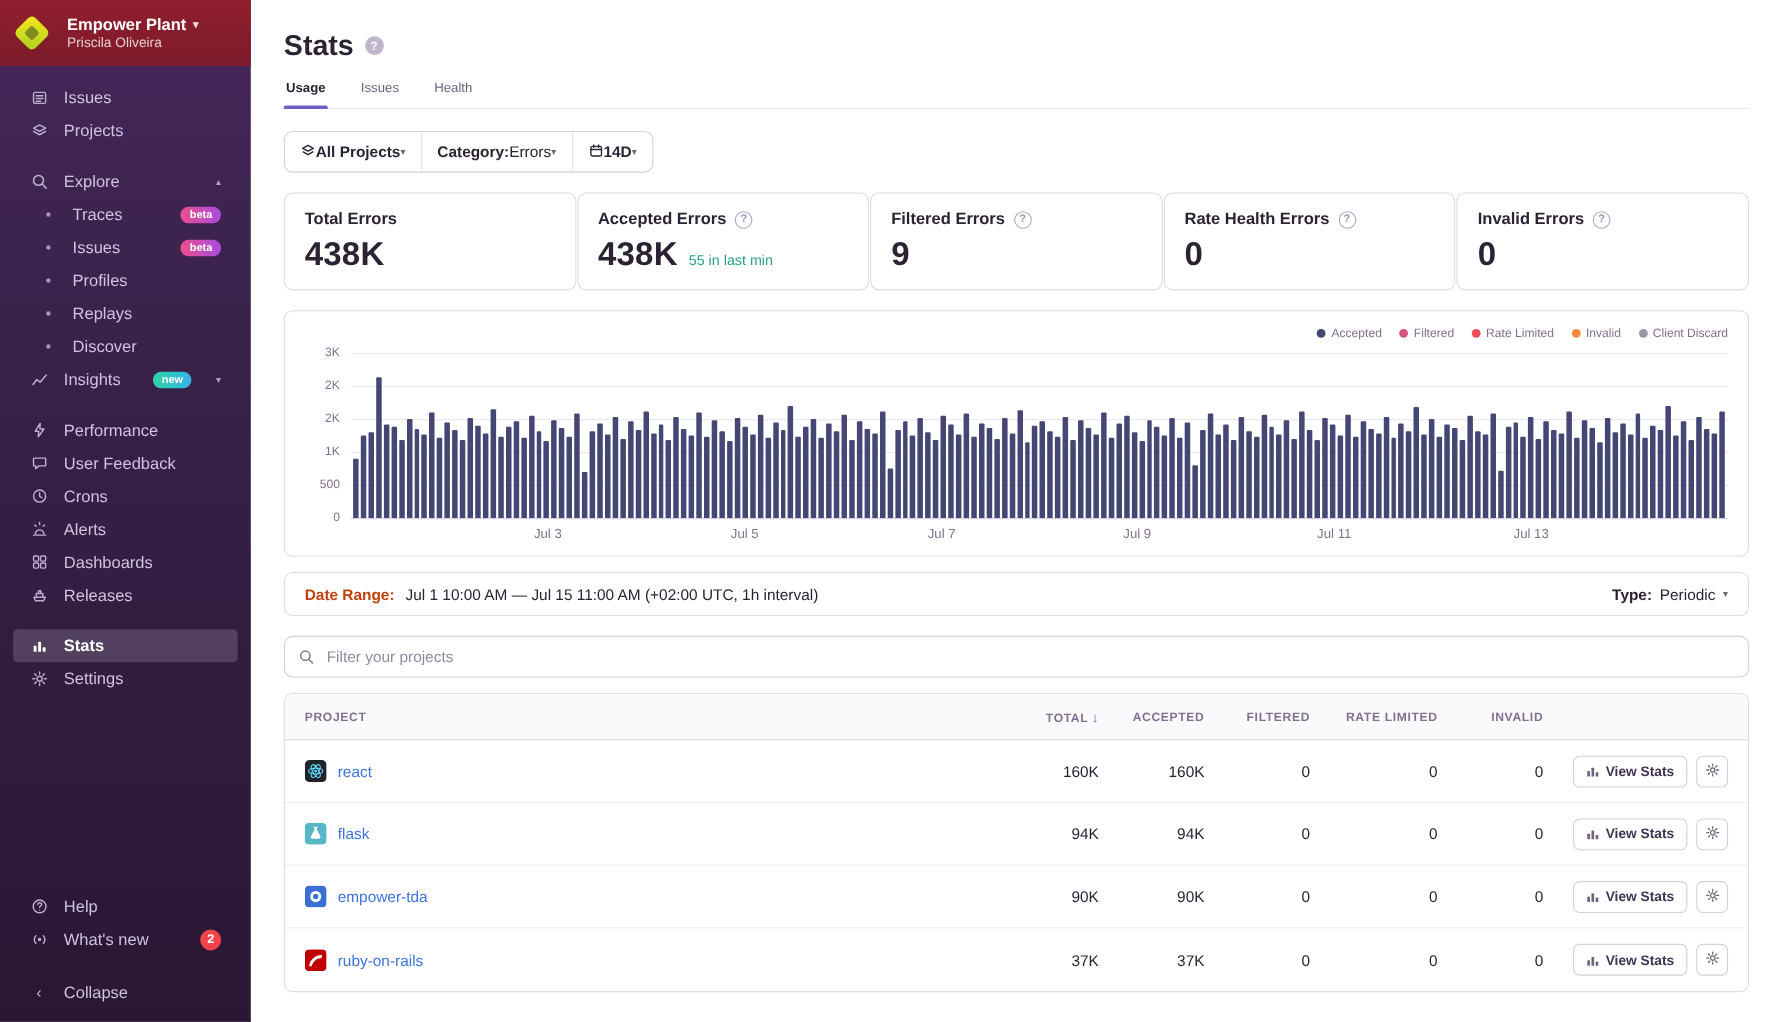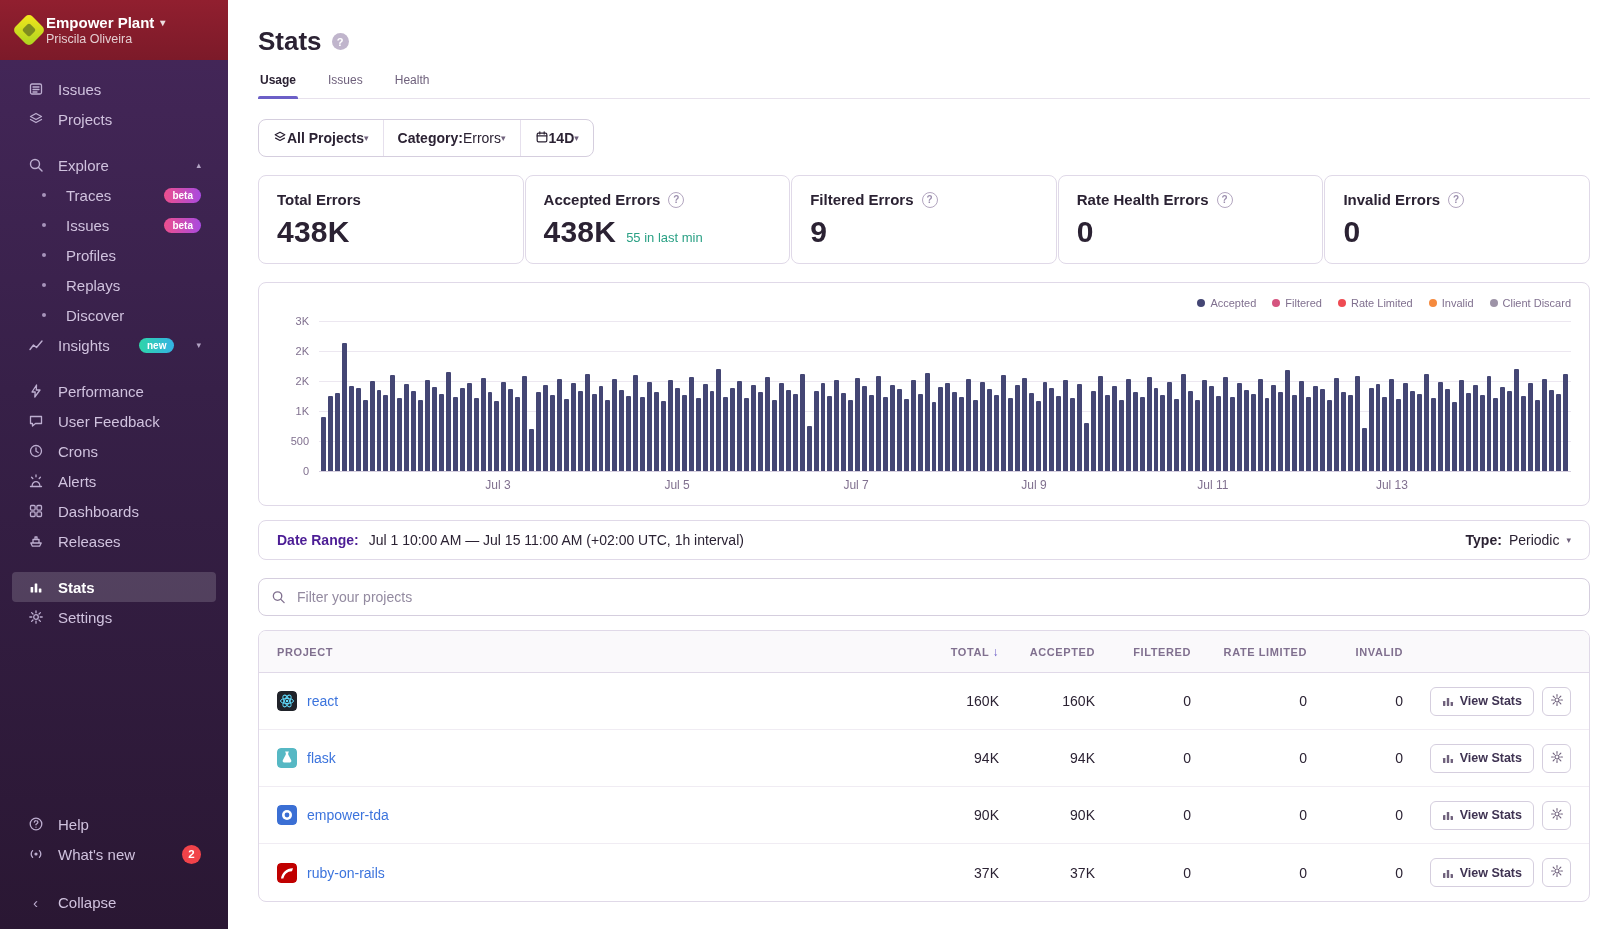--- a/index.html
+++ b/index.html
@@ -2,21 +2,21 @@
 <html><head>
 <meta charset="utf-8">
 <style>
   * { box-sizing: border-box; margin: 0; padding: 0; }
   html,body { width: 1620px; height: 929px; overflow: hidden; }
   body { font-family: "Liberation Sans", sans-serif; background: #fff; color: #2b2233; }
   .app { display: flex; height: 100%; }
 
   
   .sidebar { width: 228px; flex: none; background: linear-gradient(180deg,#45275a 0%,#372048 42%,#2a1733 100%); color: #d6c9e2; display: flex; flex-direction: column; font-size: 15px; }
-  .org { height: 60px; background: linear-gradient(180deg,#911f2f,#7c1a29); display: flex; align-items: center; gap: 2px; padding: 0 14px; color: #fff; cursor: pointer; flex: none; }
+  .org { height: 60px; background: linear-gradient(180deg,#911f2f,#7c1a29); display: flex; align-items: center; gap: 17px; padding: 0 14px; color: #fff; cursor: pointer; flex: none; }
   .org-logo { width: 30px; height: 30px; position: relative; flex: none; }
   .org-logo::before { content:""; position:absolute; inset:3px; transform:rotate(45deg); background:linear-gradient(135deg,#f8e71c,#a8d321); border-radius:5px; }
   .org-logo::after { content:""; position:absolute; inset:10px; transform:rotate(45deg); background:#7f8c1f; border-radius:2px; }
   .org-text { min-width: 0; }
   .org-name { font-weight: 700; font-size: 15px; display: flex; align-items: center; gap: 6px; white-space: nowrap; }
   .org-sub { font-size: 12.5px; color: rgba(255,255,255,.78); margin-top: 1px; }
   .chev { font-size: 10px; line-height: 1; opacity: .85; }
 
   .nav { flex: 1; display: flex; flex-direction: column; padding: 14px 0 12px; min-height: 0; }
   .nav-item { display: flex; align-items: center; gap: 14px; height: 30px; flex: none; margin: 0 12px; padding: 0 15px; border-radius: 4px; cursor: pointer; color: #d0c2de; white-space: nowrap; }
@@ -70,21 +70,21 @@
   .ylab { position: absolute; right: 10px; transform: translateY(-50%); font-size: 11px; color: #80708f; }
   .plot { flex: 1; position: relative; height: 150px; }
   .gridline { position: absolute; left: 0; right: 0; height: 1px; background: #ece7f0; }
   .gridline.baseline { background: #d5cede; }
   .bars { position: absolute; inset: 0 2px; display: flex; align-items: flex-end; gap: 2px; }
   .bar { flex: 1; background: var(--bar,#444674); border-radius: 1px 1px 0 0; min-width: 1px; }
   .x-axis { position: relative; height: 24px; margin-left: 42px; }
   .xlab { position: absolute; top: 7px; transform: translateX(-50%); font-size: 12px; color: #80708f; }
 
   .date-row { margin-top: 14px; border: 1px solid #e0d9e8; border-radius: 8px; height: 40px; display: flex; align-items: center; gap: 10px; padding: 0 18px; font-size: 14px; background: #fff; }
-  .date-label { color: #4c1d95; font-weight: 600; }
+  .date-label { color: #c2410c; font-weight: 600; }
   .date-value { color: #2b2233; }
   .type-group { margin-left: auto; display: flex; align-items: center; gap: 7px; cursor: pointer; }
   .type-label { font-weight: 600; }
 
   .search-row { margin-top: 18px; position: relative; }
   .search-row svg { position: absolute; left: 13px; top: 50%; transform: translateY(-50%); color: #80708f; }
   .search-input { width: 100%; height: 38px; border: 1px solid #d5cede; border-radius: 8px; padding: 0 14px 0 38px; font-size: 14px; color: #2b2233; font-family: inherit; outline: none; background: #fff; }
   .search-input::placeholder { color: #938aa0; }
 
   .table { margin-top: 14px; border: 1px solid #e0d9e8; border-radius: 8px; overflow: hidden; background: #fff; }

